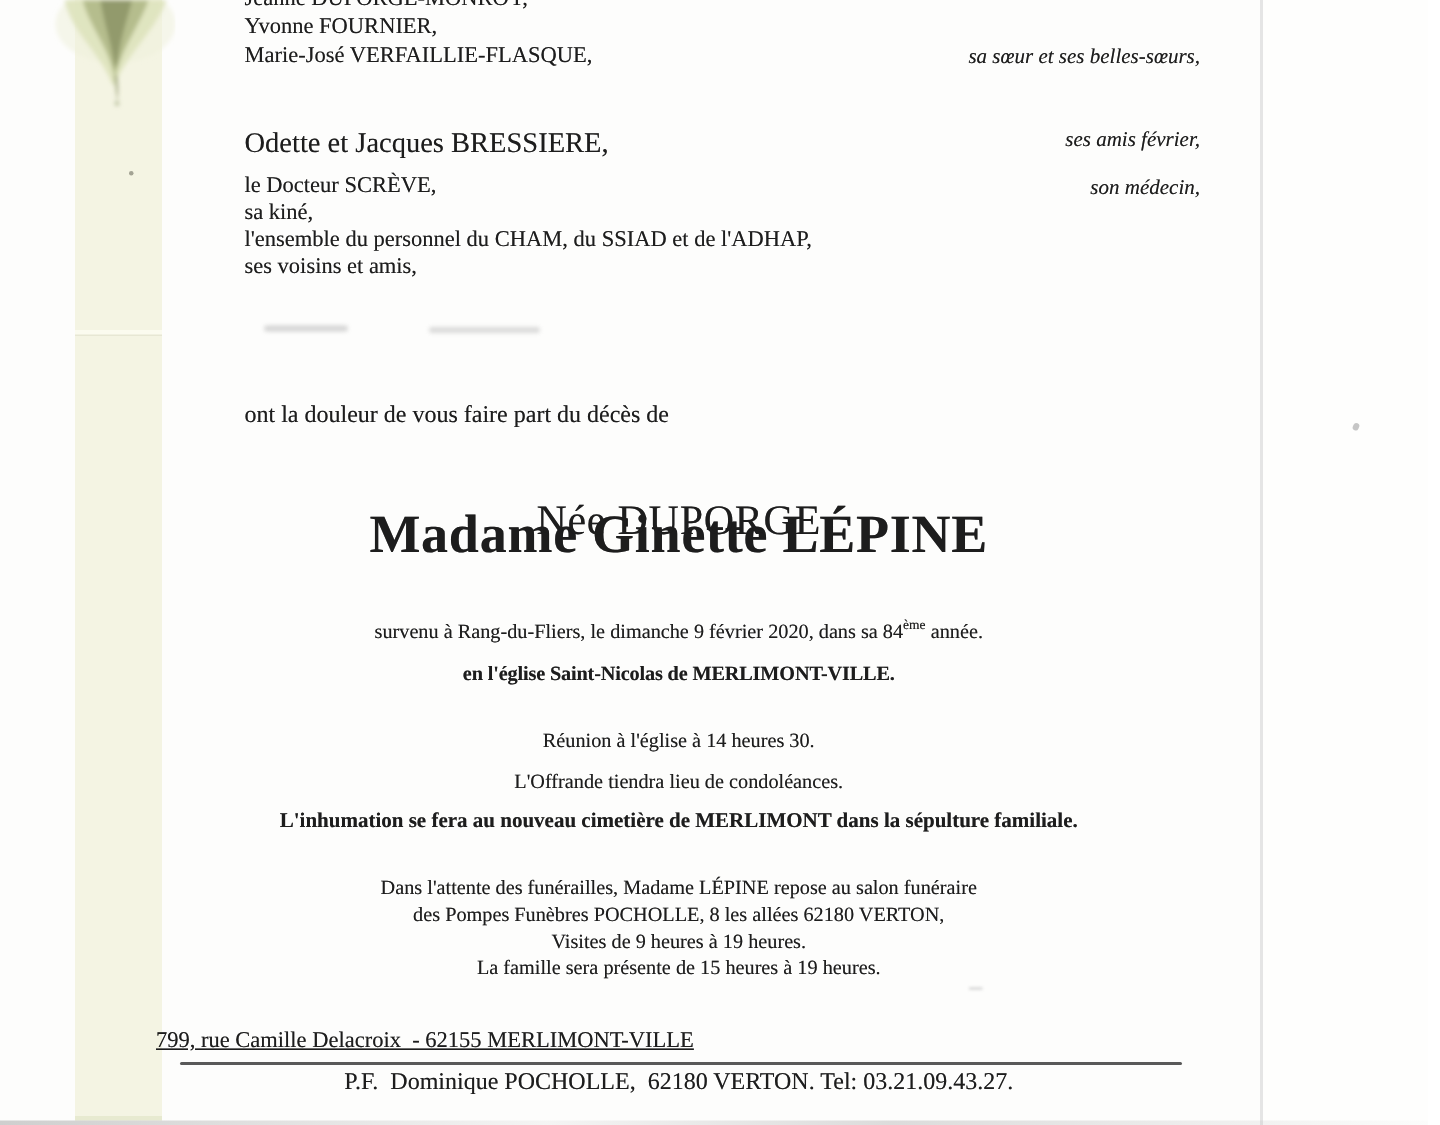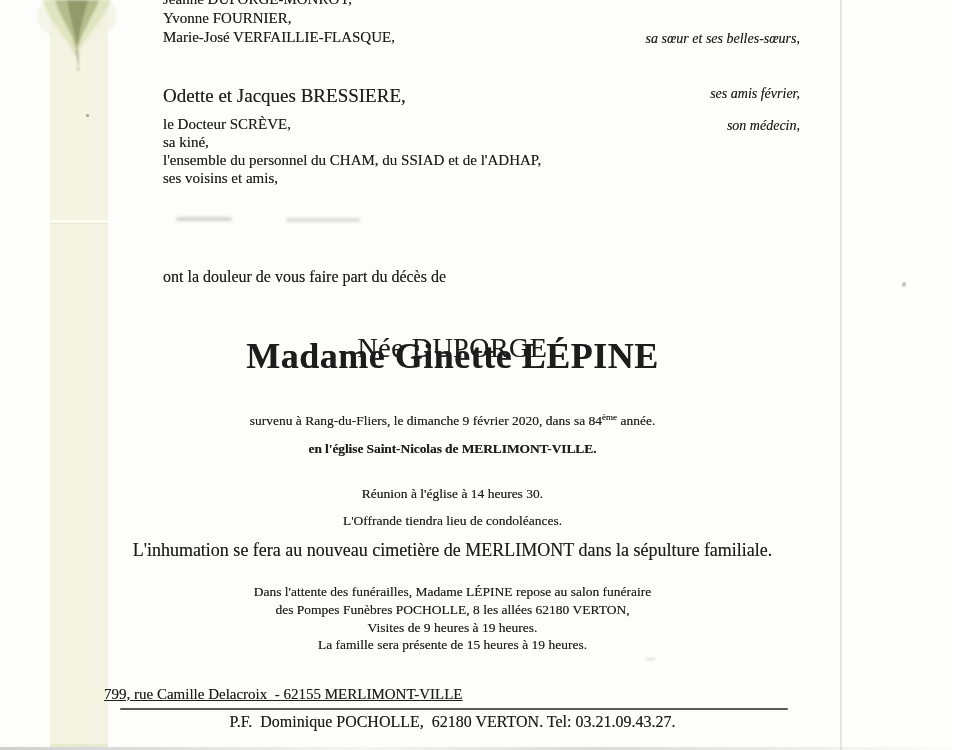--- a/index.html
+++ b/index.html
@@ -38,21 +38,21 @@
   .rel-doctor{top:118px;}
   .intro{left:163px;top:233px;font-size:16px;margin-top:34px;}
   .c{left:60px;width:785px;text-align:center;}
   .title{top:288px;font-size:36px;font-weight:bold;letter-spacing:.5px;margin-top:47px;}
   .subtitle{top:331px;font-size:28px;font-weight:normal;letter-spacing:.5px;text-align:center;}
   .event{top:413px;font-size:13.5px;}
   .event sup{font-size:9px;line-height:0;}
   .ceremony{top:440px;font-size:13.5px;font-weight:bold;line-height:18px;letter-spacing:-.1px;}
   .meeting{top:486px;font-size:13.5px;}
   .offering{top:513px;font-size:13.5px;}
-  .burial{top:540px;font-size:18px;}
+  .burial{top:540px;font-size:14px;font-weight:bold;}
   .repose{top:583px;font-size:13.5px;line-height:17.8px;}
   .address{left:104px;top:685px;font-size:15px;text-decoration:underline;}
   .rule{left:120px;top:708px;width:668px;height:2px;background:#343434;opacity:.82;border-radius:1px;z-index:5;}
   .signature{top:712px;font-size:16px;}
 </style>
 </head>
 <body>
 
 <div class="page">
 

